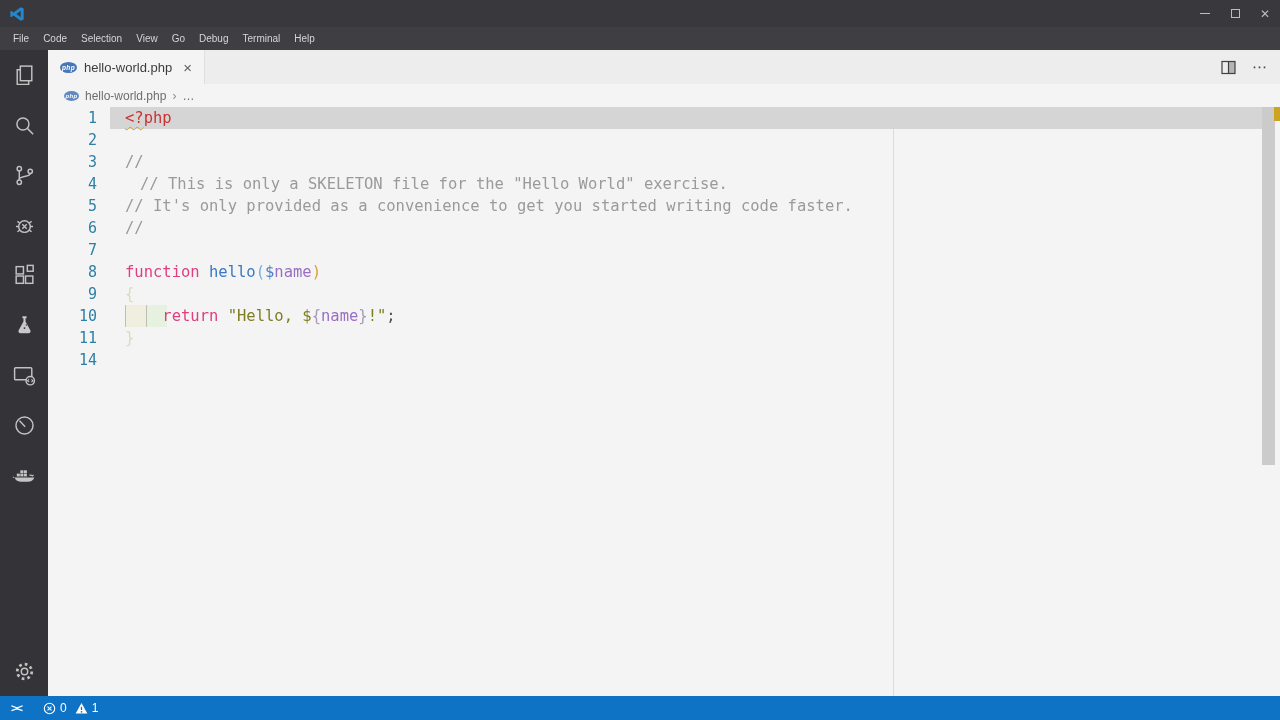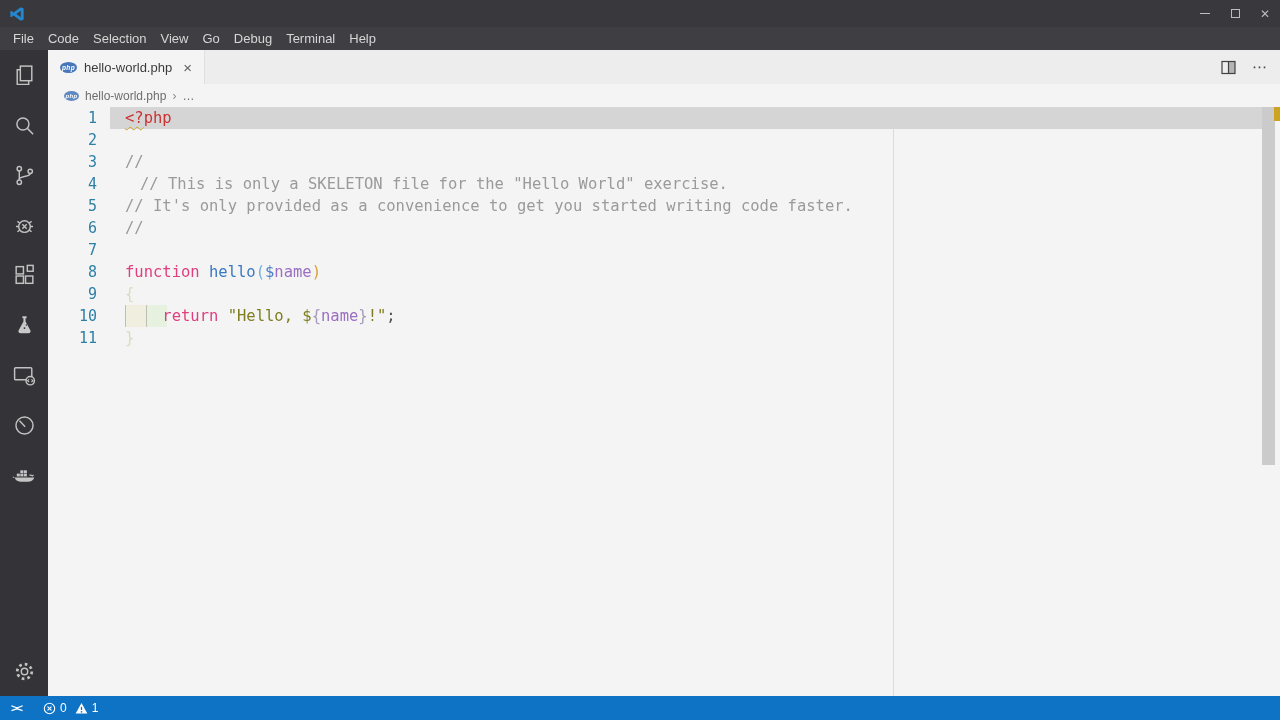--- a/index.html
+++ b/index.html
@@ -14,21 +14,21 @@
                font-weight:bold; color:var(--title_text,#A6A6A6); pointer-events:none; }
   .win-controls { position:absolute; right:0; top:0; height:27px; display:flex; }
   .win-btn { width:30px; height:27px; display:flex; align-items:center; justify-content:center;
              color:#BDBDBD; font-size:12px; }
   .glyph-min { display:block; width:10px; border-top:1.5px solid #BDBDBD; }
   .glyph-max { display:block; width:9px; height:9px; border:1.5px solid #BDBDBD; }
 
   
   .menubar { position:absolute; top:27px; left:0; width:1280px; height:23px;
              background:var(--menubar_bg,#3E3E43); display:flex; align-items:center; padding-left:6px; }
-  .menu-item { color:var(--menu_text,#D6D6D6); font-size:13px; padding:2px 7px; }
+  .menu-item { color:var(--menu_text,#D6D6D6); font-size:10px; padding:2px 7px; }
 
   
   .activitybar { position:absolute; top:50px; left:0; width:48px; bottom:24px;
                  background:var(--activitybar_bg,#333338); display:flex; flex-direction:column; }
   .act-item { width:48px; height:50px; display:flex; align-items:center; justify-content:center; }
   .act-item svg { width:25px; height:25px; stroke:var(--icon_gray,#C2C2C2); fill:none;
                   stroke-width:1.4; }
   .act-spacer { flex:1; }
 
   
@@ -228,20 +228,21 @@
         <div class="row"><div class="gutter">2</div><div class="content"></div></div>
         <div class="row"><div class="gutter">3</div><div class="content"><span style="color: rgb(154, 154, 154);">//</span></div></div>
         <div class="row"><div class="gutter">4</div><div class="content"><span style="color: rgb(154, 154, 154); margin-left: 15px;">// This is only a SKELETON file for the "Hello World" exercise.</span></div></div>
         <div class="row"><div class="gutter">5</div><div class="content"><span style="color: rgb(154, 154, 154);">// It's only provided as a convenience to get you started writing code faster.</span></div></div>
         <div class="row"><div class="gutter">6</div><div class="content"><span style="color: rgb(154, 154, 154);">//</span></div></div>
         <div class="row"><div class="gutter">7</div><div class="content"></div></div>
         <div class="row"><div class="gutter">8</div><div class="content"><span style="color: rgb(223, 62, 127);">function</span><span> </span><span style="color: rgb(58, 120, 194);">hello</span><span style="color: rgb(111, 176, 222);">(</span><span style="color: rgb(75, 131, 201);">$</span><span style="color: rgb(155, 111, 195);">name</span><span style="color: rgb(216, 161, 57);">)</span></div></div>
         <div class="row"><div class="gutter">9</div><div class="content"><span style="color: rgb(219, 219, 190);">{</span></div></div>
         <div class="row"><div class="gutter">10</div><div class="content"><div class="guidebox g1"></div><div class="guidebox g2"></div><span>    </span><span style="color: rgb(223, 62, 127);">return</span><span> </span><span style="color: rgb(127, 125, 32);">"Hello, </span><span style="color: rgb(127, 125, 32);">$</span><span style="color: rgb(167, 154, 186);">{</span><span style="color: rgb(155, 111, 195);">name</span><span style="color: rgb(167, 154, 186);">}</span><span style="color: rgb(127, 125, 32);">!"</span><span style="color: rgb(77, 77, 77);">;</span></div></div>
         <div class="row"><div class="gutter">11</div><div class="content"><span style="color: rgb(219, 219, 190);">}</span></div></div>
+        <div class="row"><div class="gutter">14</div><div class="content"></div></div>
       </div>
     <div class="scrollbar">
       <div class="scroll-thumb"></div>
       <div class="overview-warning"></div>
     </div>
   </div>
 </div>
 
 <div class="statusbar">
   <div class="sb-item" style="margin-left:4px;">

